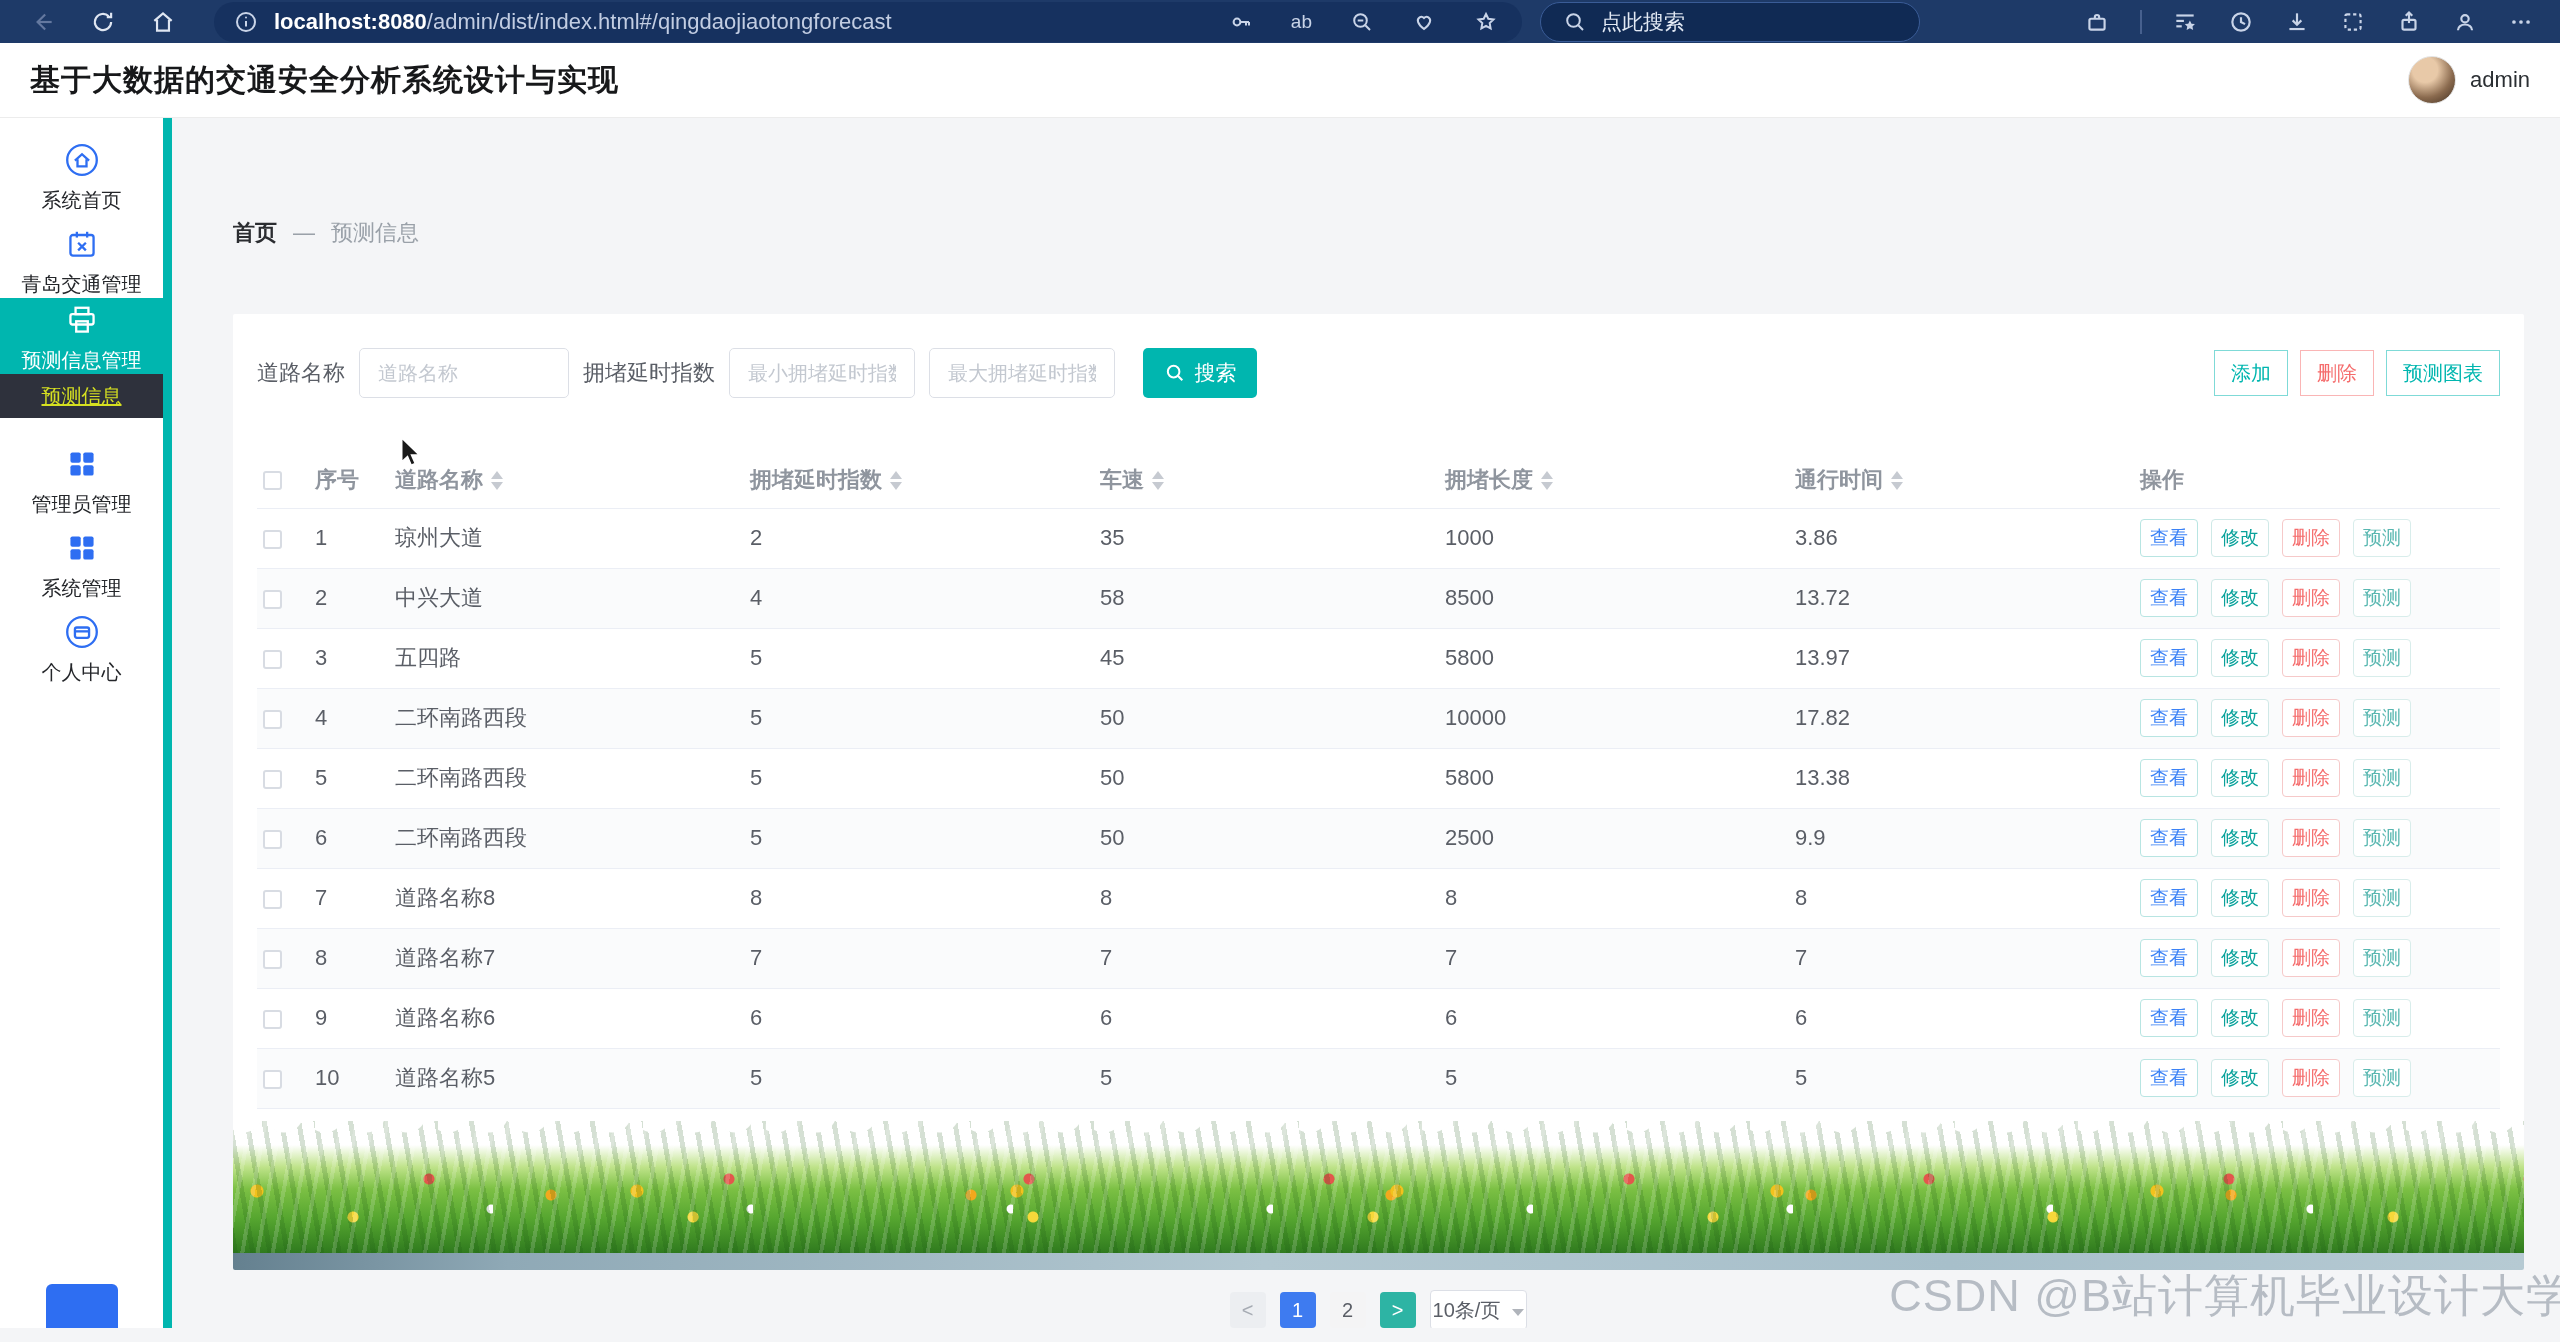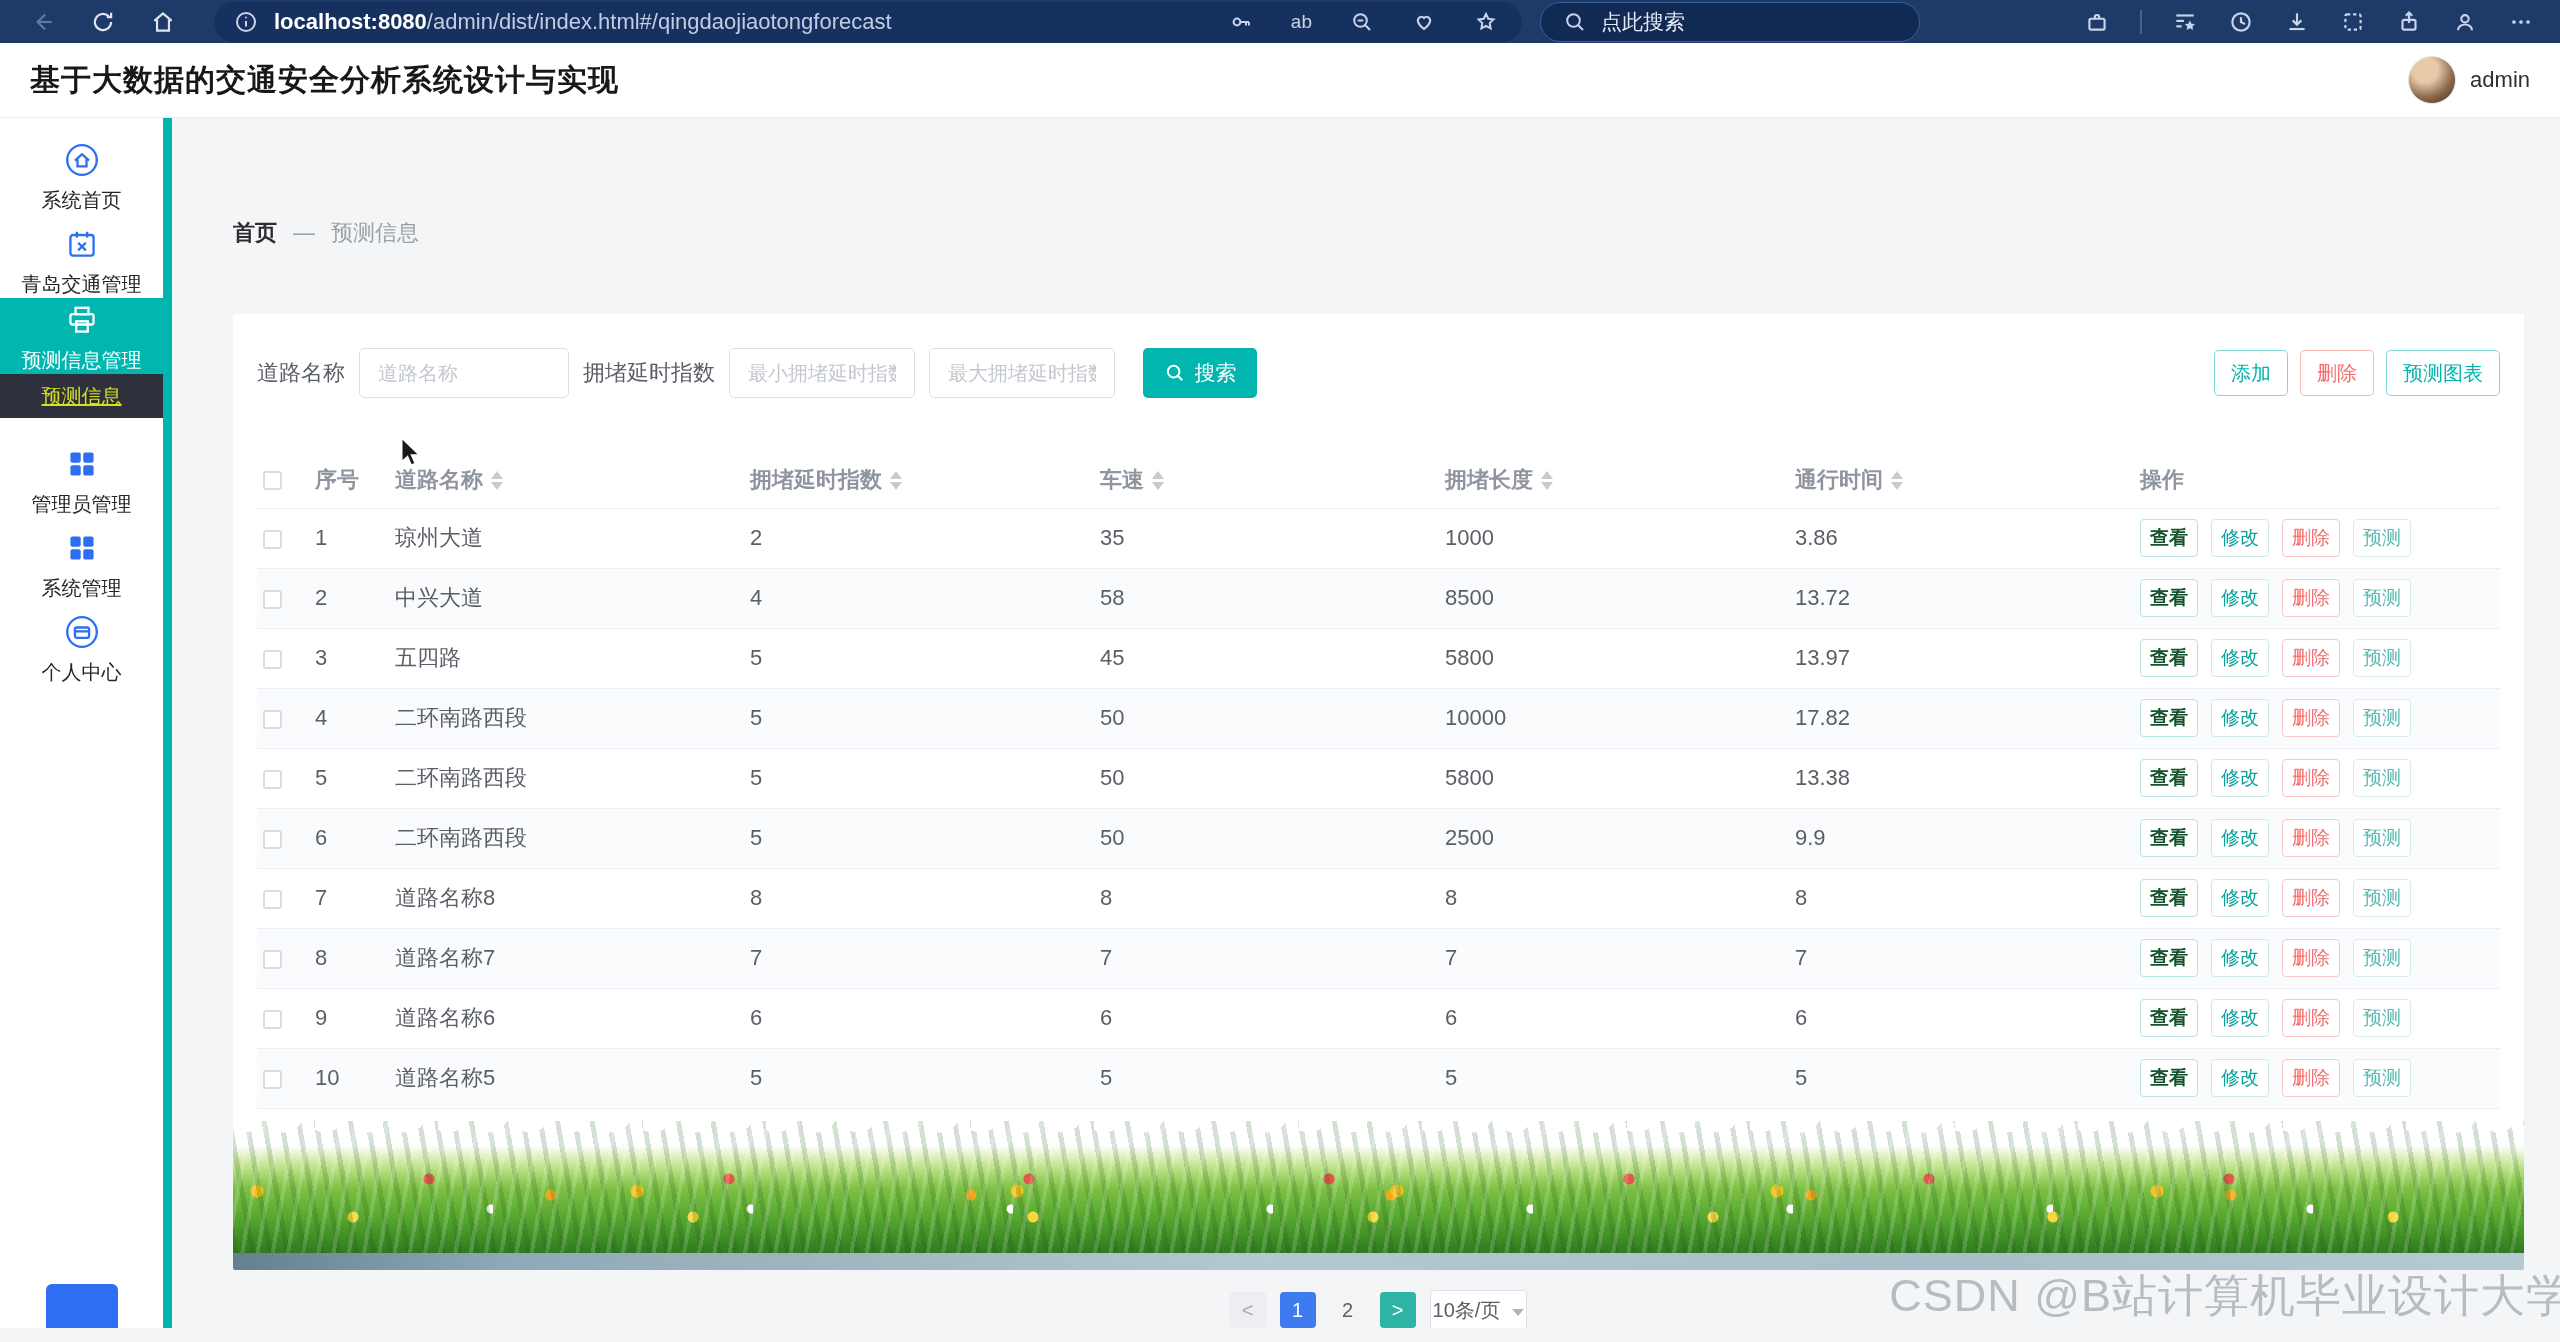--- a/index.html
+++ b/index.html
@@ -49,37 +49,37 @@
   .bc-sep,.bc-cur{color:#9aa1a9}
   .card{margin-top:66px;background:#fff;height:956px;display:flex;flex-direction:column;border-radius:2px;overflow:hidden}
 
   .filter-row{display:flex;align-items:center;padding:34px 24px 0;gap:14px}
   .f-label{font-size:22px;color:#5a5e66;white-space:nowrap}
   .f-input{height:50px;border:1px solid #dcdfe6;border-radius:5px;padding:0 18px;font-size:20px;color:#333;outline:none;background:#fff}
   .f-input::placeholder{color:#c3c8d0}
   .w210{width:210px}.w186{width:186px}
   .btn-search{height:50px;min-width:114px;background:var(--accent);color:#fff;border:none;border-radius:5px;font-size:21px;display:flex;align-items:center;gap:9px;justify-content:center;padding:0 18px;margin-left:14px;cursor:pointer}
   .toolbar{margin-left:auto;display:flex;gap:12px}
-  .btn-ghost{height:46px;padding:0 16px;border-radius:5px;background:#fff;font-size:20px;border:1px solid #dcdfe6;cursor:pointer;white-space:nowrap}
+  .btn-ghost{height:46px;padding:0 16px;border-radius:0;background:#fff;font-size:20px;border:1px solid #dcdfe6;cursor:pointer;white-space:nowrap}
   .btn-add,.btn-chart{color:var(--accent);border-color:rgba(0,182,175,.5)}
   .btn-del{color:var(--danger);border-color:rgba(245,108,108,.5)}
 
   .table-wrap{margin:54px 24px 0}
   table{width:100%;border-collapse:collapse;table-layout:fixed}
   th,td{text-align:left;border-bottom:1px solid #ebeef5;height:60px;padding:0 6px;white-space:nowrap;overflow:hidden}
   thead th{color:#8f959e;font-weight:bold;height:56px;font-size:22px}
   tbody td{color:#5a5e66;font-size:22px}
   tr.striped td{background:#fafbfc}
   .checkbox{display:inline-block;width:19px;height:19px;border:2px solid #d8dce3;border-radius:3px;background:#fff;vertical-align:middle;cursor:pointer}
   .sort{display:inline-flex;flex-direction:column;margin-left:8px;vertical-align:middle;gap:3px;cursor:pointer}
   .sort i{display:block;width:0;height:0}
   .sort .up{border-left:6px solid transparent;border-right:6px solid transparent;border-bottom:8px solid #c6cad1}
   .sort .down{border-left:6px solid transparent;border-right:6px solid transparent;border-top:8px solid #c6cad1}
   .mini{height:38px;min-width:54px;padding:0 9px;border-radius:4px;background:#fff;font-size:19px;border:1px solid #dcdfe6;margin-right:13px;cursor:pointer}
-  .mini.view{color:#14532d;border-color:#b8e5e2;font-weight:bold}
+  .mini.view{color:#3b82f6;border-color:#b8e5e2;font-weight:normal}
   .mini.edit{color:#0aa29b;border-color:#cfe9e7}
   .mini.del{color:var(--danger);border-color:#f6c9c9}
   .mini.predict{color:#58b7b0;border-color:#d8edeb}
 
   
   .grass{margin-top:auto;height:132px;position:relative;overflow:hidden;background-color:#fff;
     background-image:
       radial-gradient(circle 7px at 24px 70px,#f2c21d 6px,rgba(0,0,0,0) 7px),
       radial-gradient(circle 6px at 120px 96px,#f6d83a 5px,rgba(0,0,0,0) 6px),
       radial-gradient(circle 6px at 196px 58px,#e2574c 5px,rgba(0,0,0,0) 6px),

